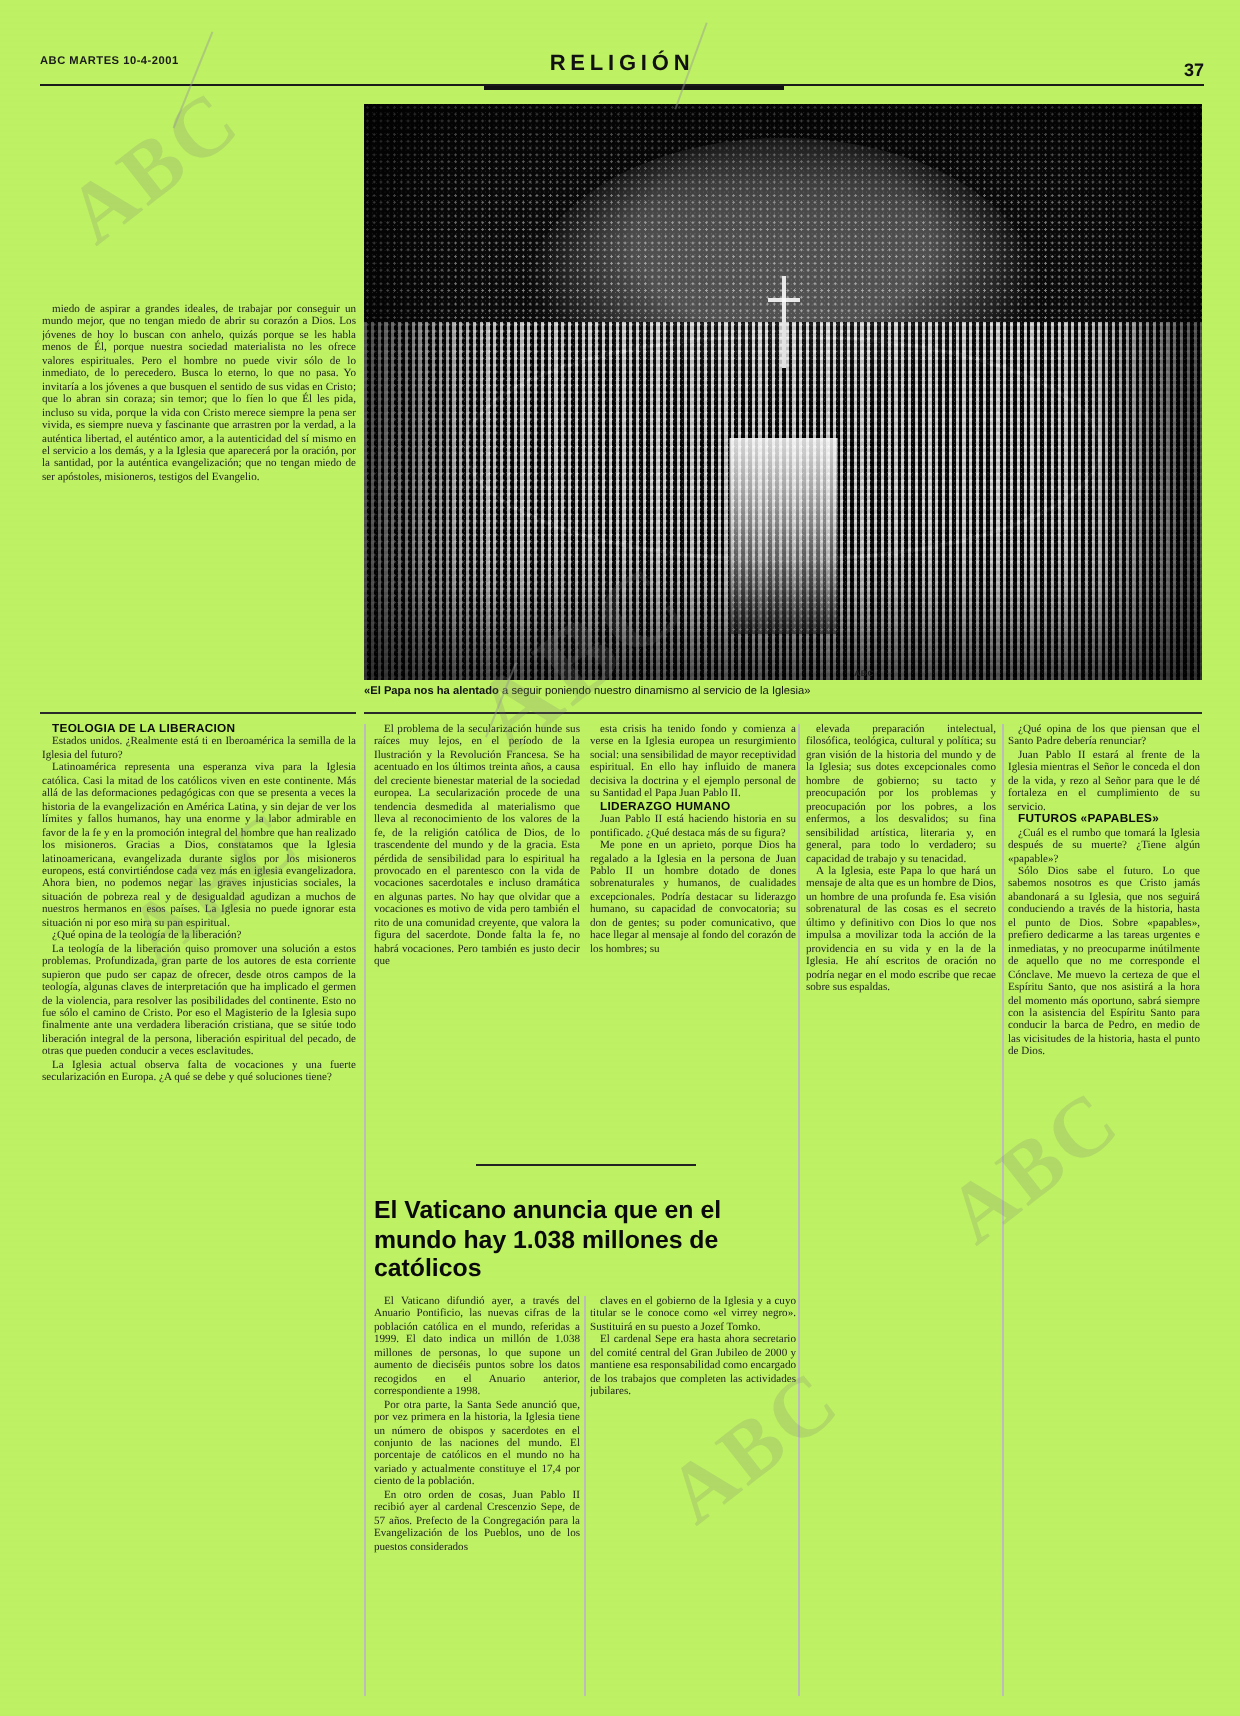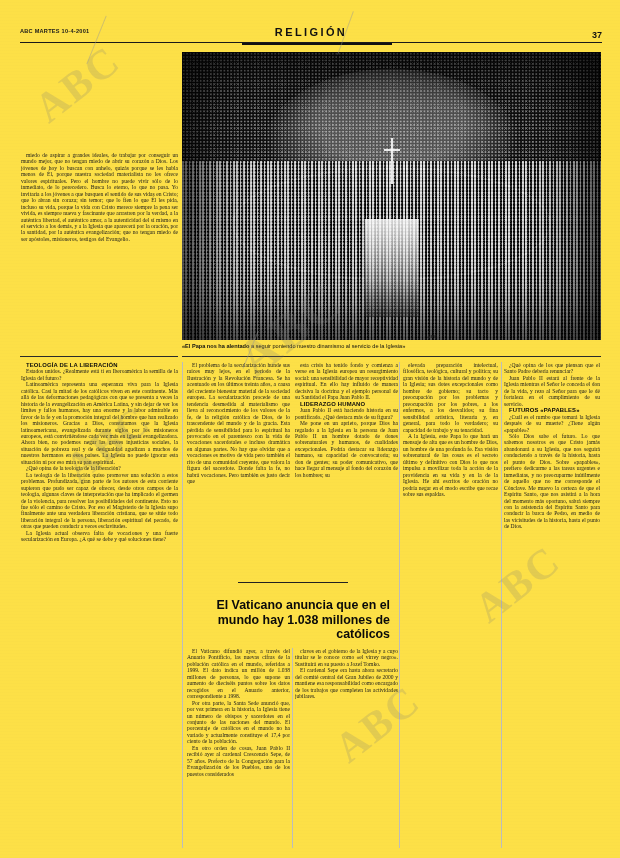--- a/index.html
+++ b/index.html
@@ -3,21 +3,21 @@
 <meta charset="utf-8">
 <style>
   html,body{margin:0;padding:0;background:#ffffff;}
   body{
     width:620px;height:858px;position:relative;overflow:hidden;
     font-family:"Liberation Serif", serif;
     color:#111;
   }
   .page{
     position:absolute;inset:0;
-    background:#fde047;
+    background:#bef264;
   }
   
   .scan-noise{position:absolute;inset:0;pointer-events:none;opacity:.22;
     background:
       repeating-linear-gradient(0deg, rgba(0,0,0,.03) 0 1px, transparent 1px 3px);}
   .watermark{position:absolute;font-family:"Liberation Serif",serif;
     color:rgba(120,120,120,.20);font-size:42px;font-weight:700;letter-spacing:2px;
     transform:rotate(-38deg);pointer-events:none;user-select:none;}
   .wm1{left:30px;top:60px;}
   .wm2{left:232px;top:300px;font-size:52px;}
@@ -121,21 +121,21 @@
 
   
   .hrule{position:absolute;height:1px;background:#2a2a2a;}
   .vrule{position:absolute;width:1px;background:#bcbcbc;}
   .short-rule{position:absolute;height:1.3px;background:#222;}
 
   
   .headline2{
     position:absolute;left:187px;top:598px;width:203px;
     font-family:"Liberation Sans",sans-serif;
-    font-size:12.4px;line-height:14.6px;font-weight:700;text-align:right;color:#0a0a0a;
+    font-size:12.4px;line-height:14.6px;font-weight:700;text-align:left;color:#0a0a0a;
   }
 </style>
 </head>
 <body>
 
 <div class="page">
 
   <div class="scan-noise"></div>
 
   <div class="masthead">

